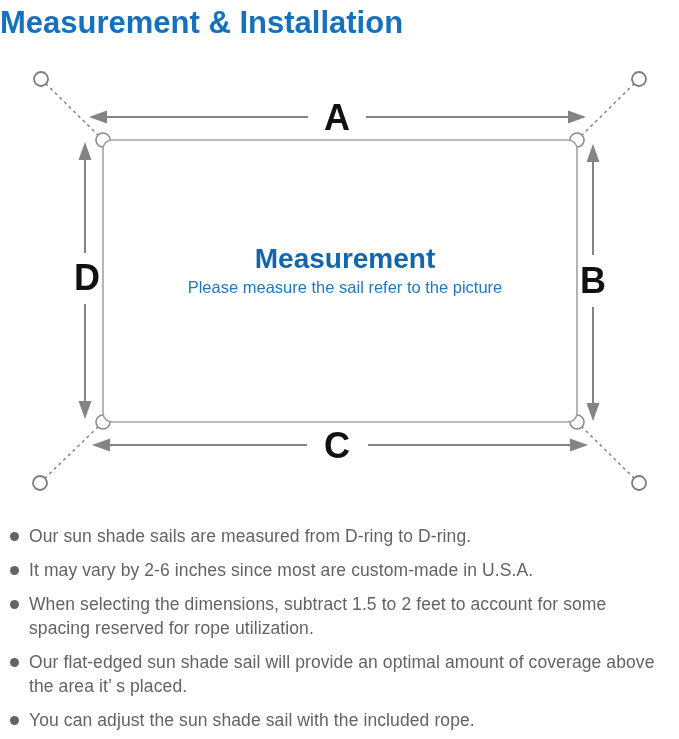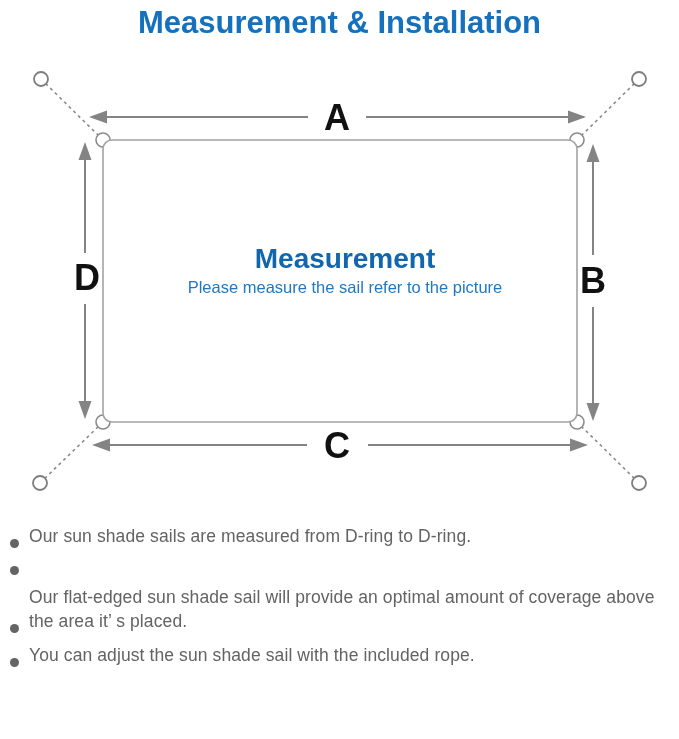--- a/index.html
+++ b/index.html
@@ -13,21 +13,21 @@
   }
   .page {
     position: relative;
     width: 679px;
     height: 739px;
     background: #ffffff;
   }
   h1.page-title {
     margin: 0;
     padding-top: 5px;
-    text-align: center;
+    text-align: left;
     font-size: 31px;
     font-weight: 700;
     letter-spacing: 0px;
     color: #1571bd;
     font-family: "Liberation Sans", sans-serif;
   }
   .diagram-wrap {
     position: absolute;
     left: 0;
     top: 55px;
@@ -53,21 +53,21 @@
     fill: #1f78c2;
   }
   .notes {
     position: absolute;
     left: 10px;
     top: 524px;
     width: 661px;
   }
   .note {
     display: flex;
-    align-items: flex-end;
+    align-items: flex-start;
     margin-bottom: 10px;
   }
   .note .dot {
     flex: 0 0 auto;
     width: 9px;
     height: 9px;
     border-radius: 50%;
     background: #646464;
     margin-top: 8px;
     margin-right: 10px;
@@ -141,20 +141,25 @@
     </svg>
   </div>
 
   <div class="notes">
     <div class="note">
       <span class="dot"></span>
       <p>Our sun shade sails are measured from D-ring to D-ring.</p>
     </div>
     <div class="note">
       <span class="dot"></span>
+      <p>It may vary by 2-6 inches since most are custom-made in U.S.A.</p>
+    </div>
+    <div class="note">
+      <span class="dot"></span>
+      <p>When selecting the dimensions, subtract 1.5 to 2 feet to account for some spacing reserved for rope utilization.</p>
     </div>
     <div class="note">
       <span class="dot"></span>
       <p>Our flat-edged sun shade sail will provide an optimal amount of coverage above the area it’ s placed.</p>
     </div>
     <div class="note">
       <span class="dot"></span>
       <p>You can adjust the sun shade sail with the included rope.</p>
     </div>
   </div>

